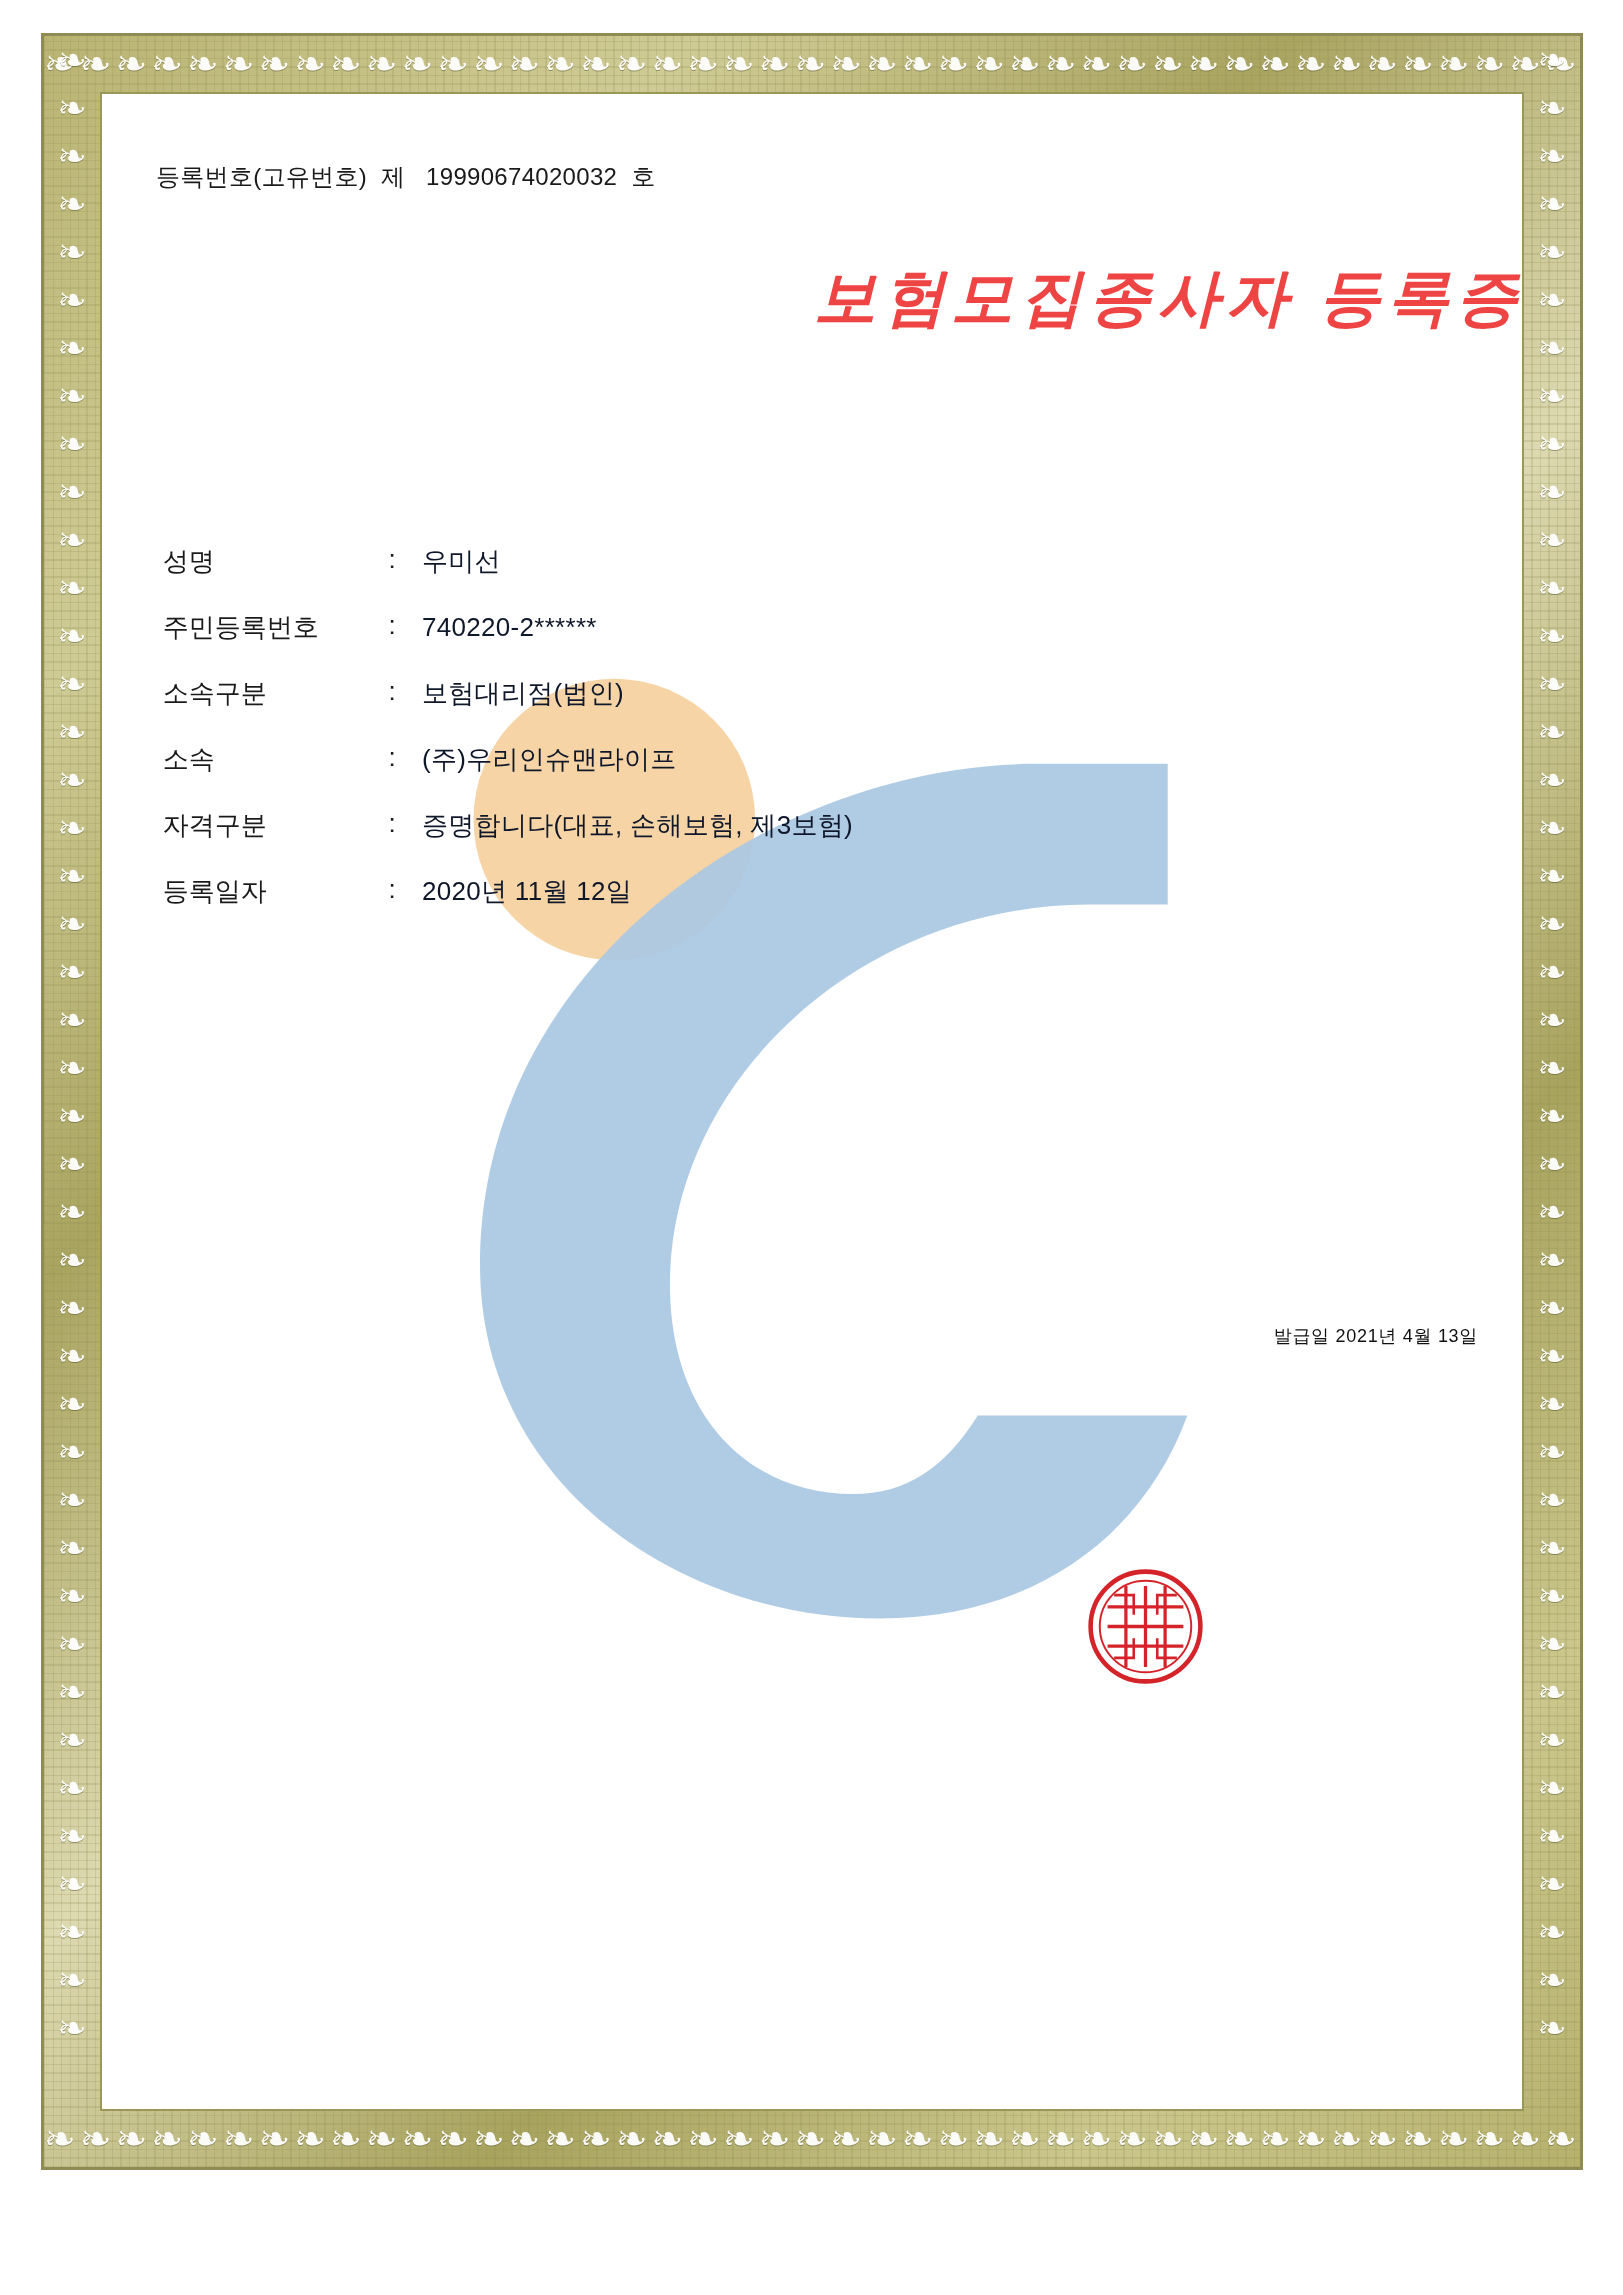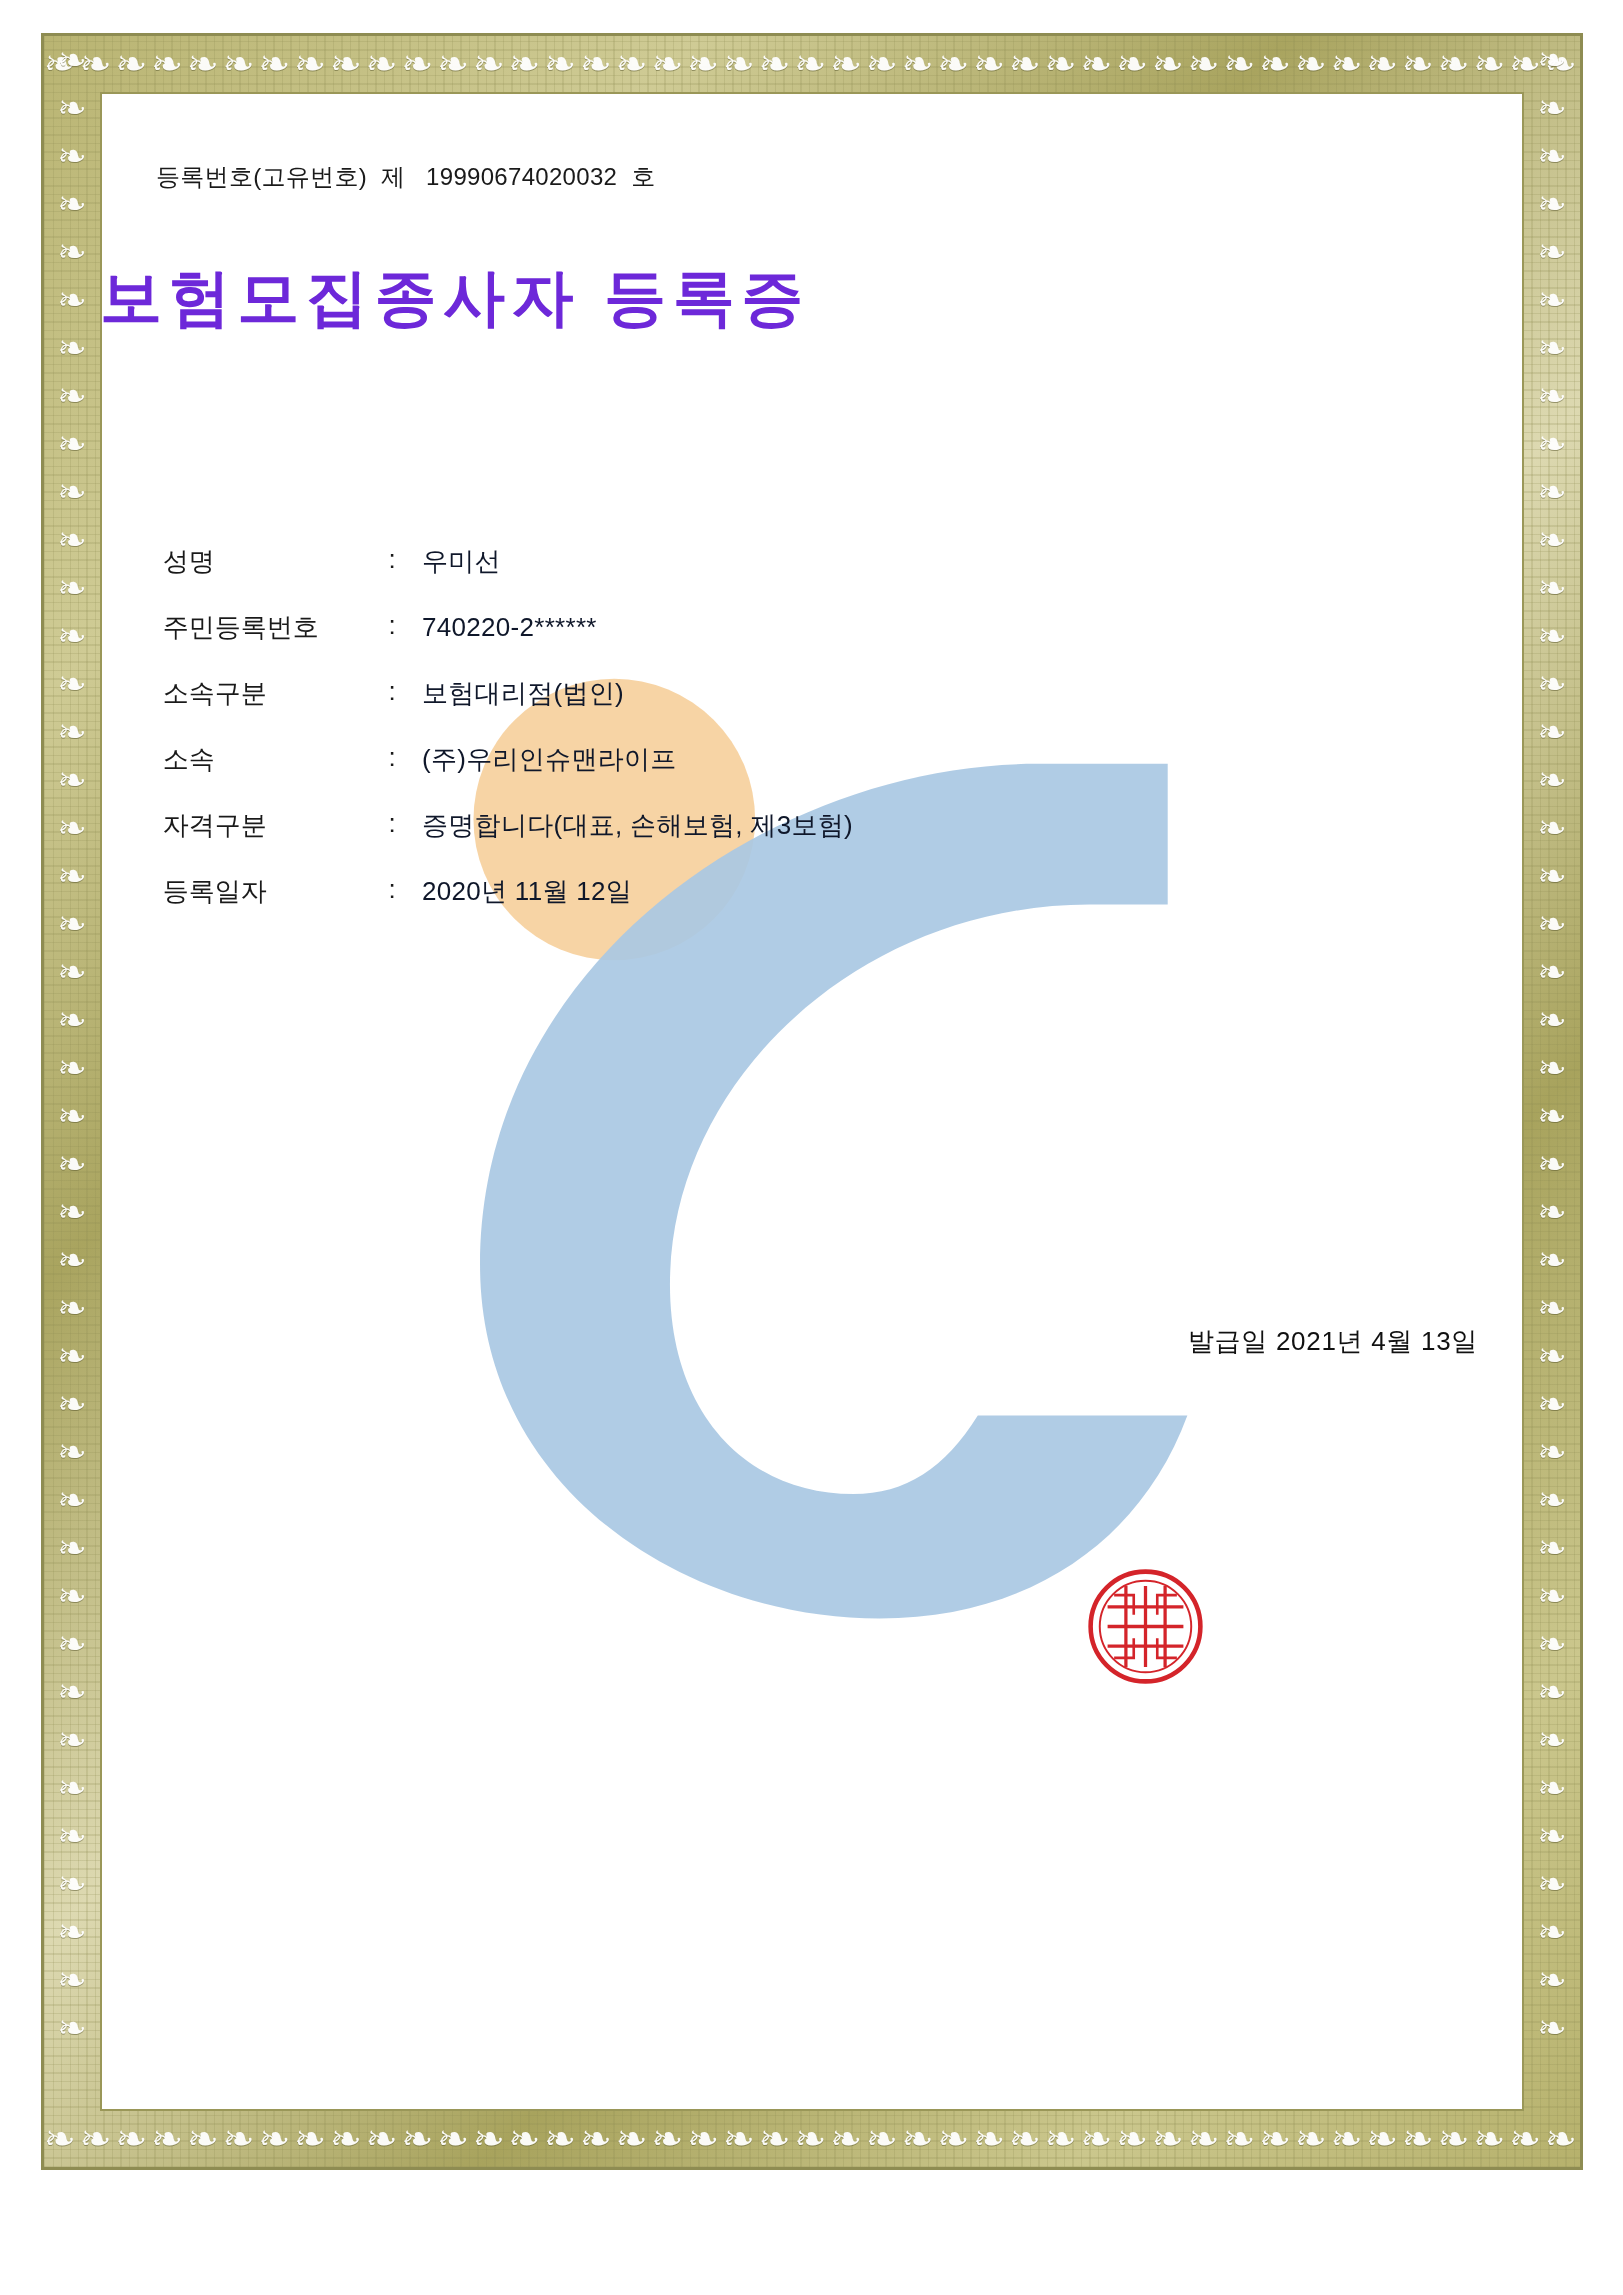--- a/index.html
+++ b/index.html
@@ -120,25 +120,26 @@
     letter-spacing: 0.3px;
     color: #1a1a1a;
     white-space: pre;
   }
 
   .cert-title {
     position: absolute;
     left: 0;
     top: 164px;
     width: 1424px;
-    text-align: left;
+    text-align: right;
     font-size: 62px;
     font-weight: 700;
     letter-spacing: 6.6px;
-    color: #6d28d9;
+    color: #ef4444;
+    font-style: italic;
   }
 
   
   .fields {
     position: absolute;
     left: 56px;
     top: 452px;
     width: 1245px;
   }
   .field-row {
@@ -177,21 +178,21 @@
     width: 1310px;
     font-size: 25px;
     line-height: 1.55;
     color: #121212;
   }
 
   .issue-date {
     position: absolute;
     right: 46px;
     top: 1232px;
-    font-size: 26px;
+    font-size: 18px;
     color: #111111;
     letter-spacing: 0.7px;
   }
 
   .issuer-row {
     position: absolute;
     left: 0;
     top: 1500px;
     width: 1424px;
     text-align: center;

